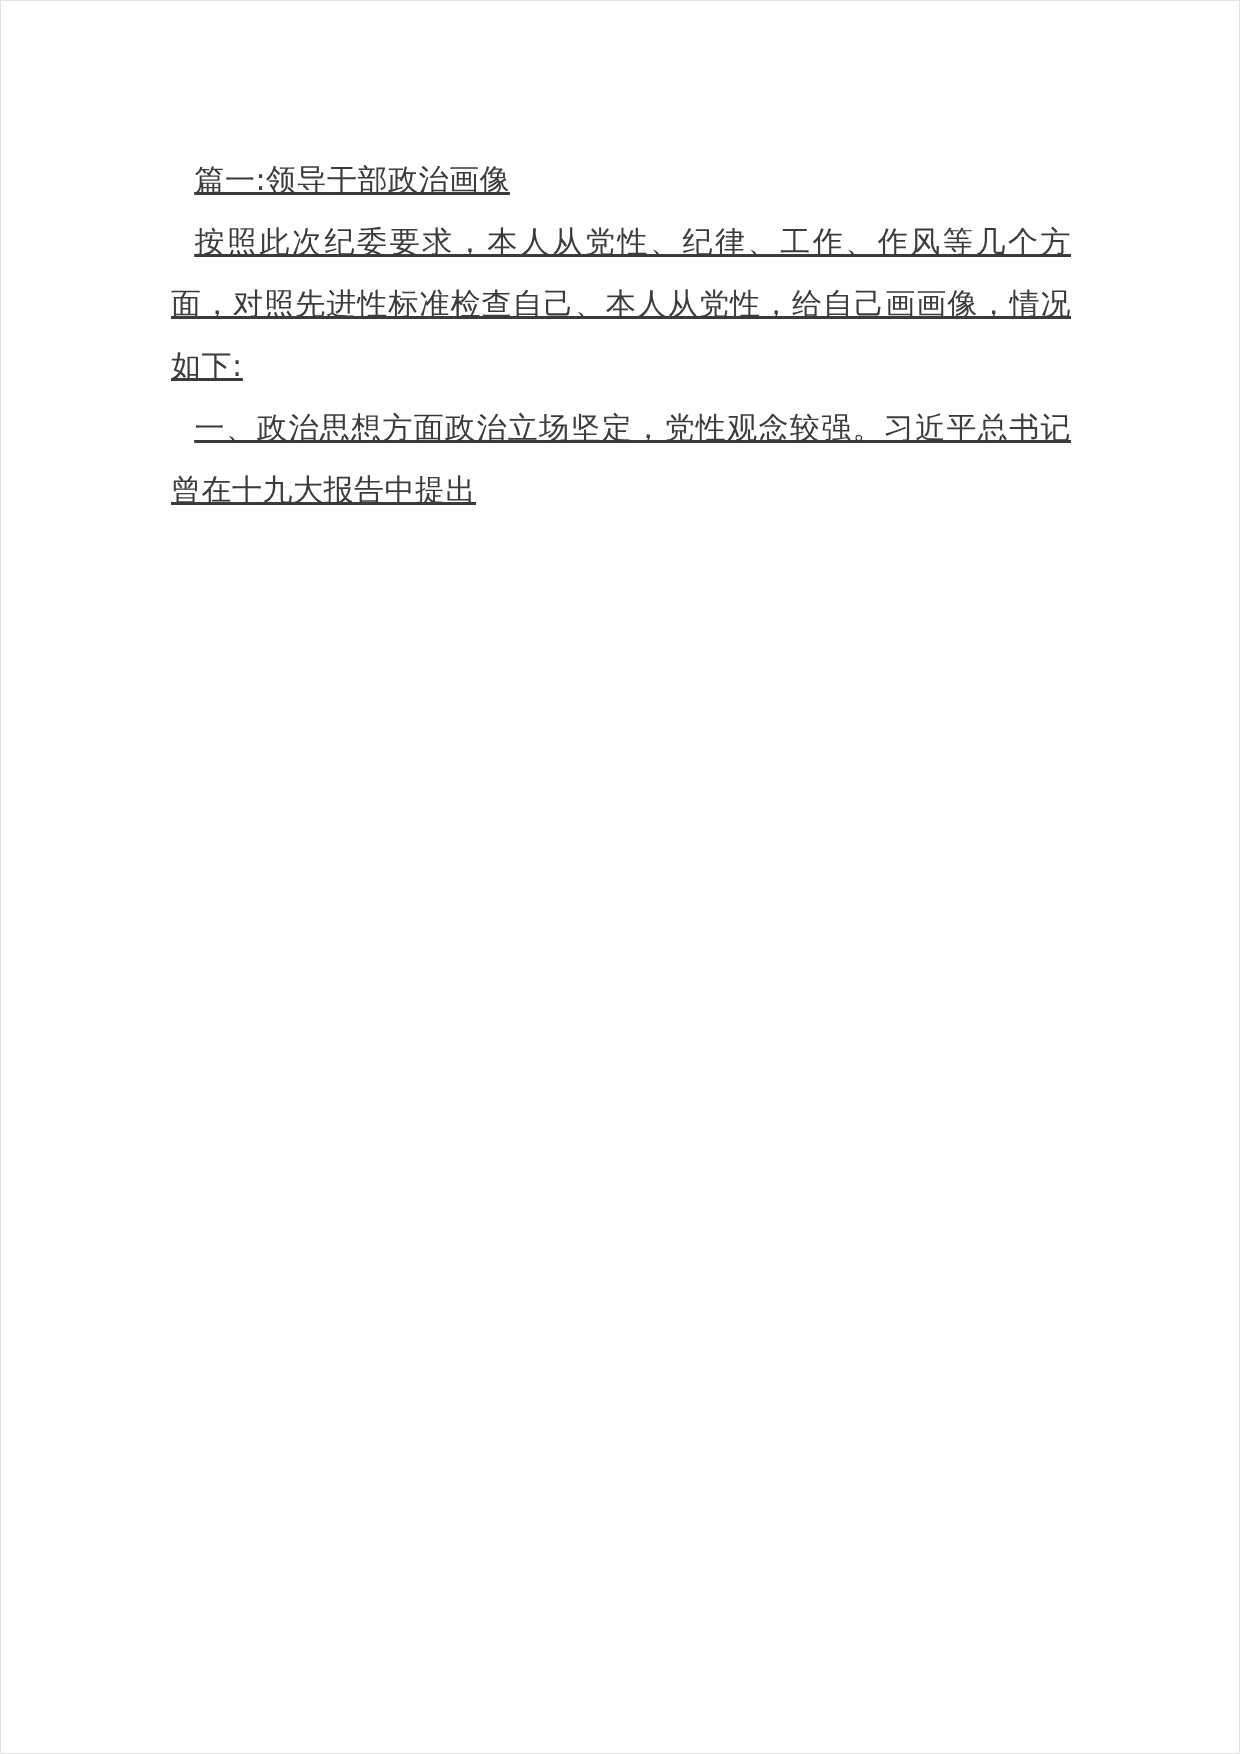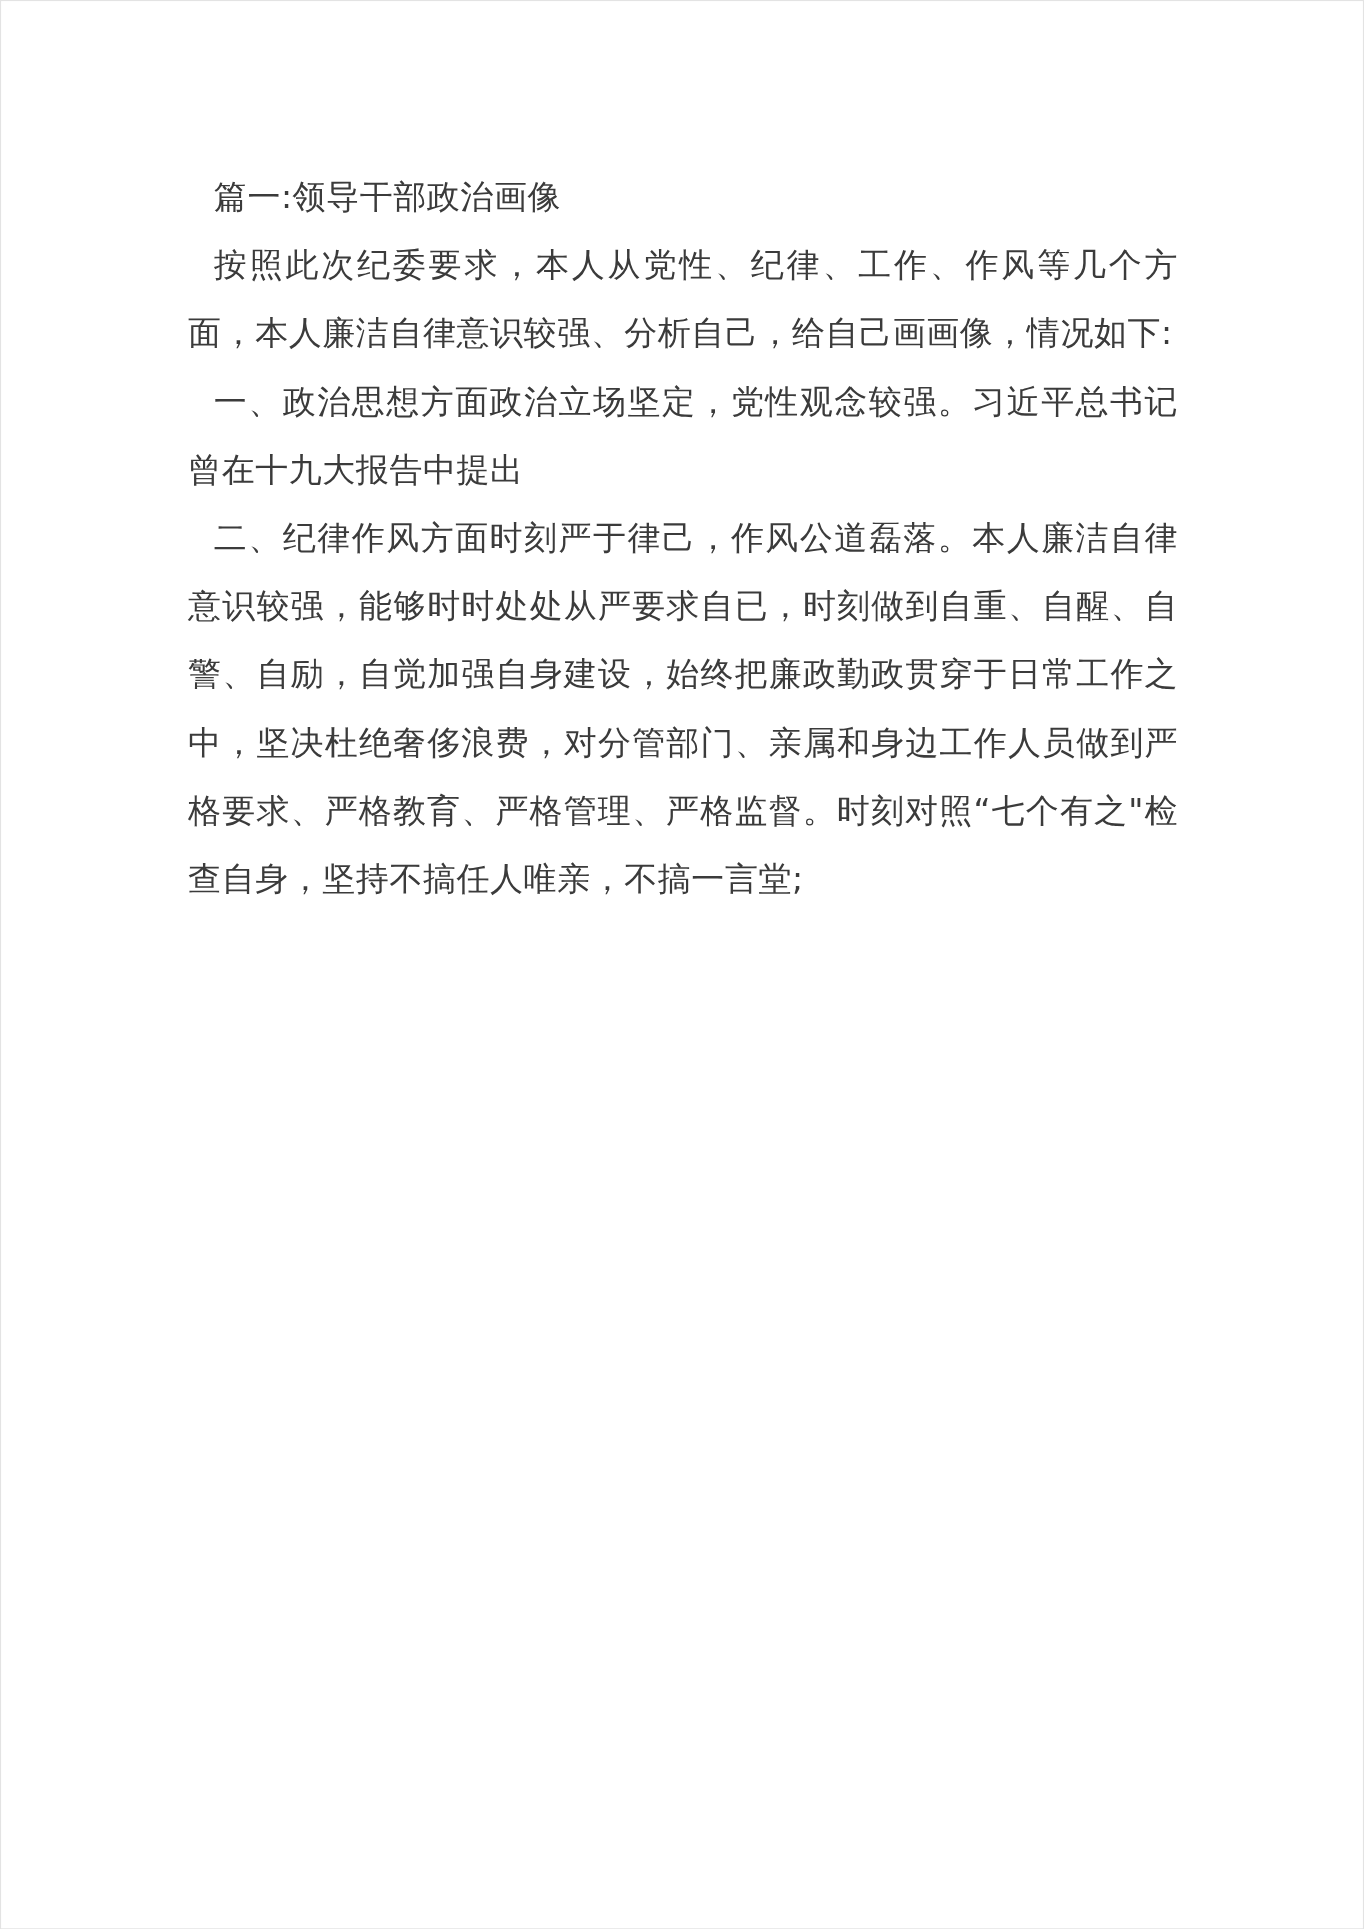--- a/index.html
+++ b/index.html
@@ -1,15 +1,15 @@
 <!DOCTYPE html>
 <html><head>
 <meta charset="utf-8">
 <style>
-  * { margin: 0; padding: 0; box-sizing: border-box; }
+  * { margin: 0; padding: 0; box-sizing: border-box; text-decoration: underline; }
   html, body {
     width: 1240px;
     background: #ffffff;
     font-family: "DejaVu Sans", "Liberation Sans", sans-serif;
   }
   .page {
     position: relative;
     width: 1240px;
     height: 1754px;
     background: #ffffff;
@@ -32,17 +32,16 @@
     margin: 0;
     word-break: break-all;
   }
 </style>
 </head>
 <body>
 
 <div class="page">
   <div class="doc-body">
     <p>篇一:领导干部政治画像</p>
-    <p>按照此次纪委要求，本人从党性、纪律、工作、作风等几个方面，本人廉洁自律意识较强、分析自己，给自己画画像，情况如下:</p>
+    <p>按照此次纪委要求，本人从党性、纪律、工作、作风等几个方面，对照先进性标准检查自己、本人从党性，给自己画画像，情况如下:</p>
     <p>一、政治思想方面政治立场坚定，党性观念较强。习近平总书记曾在十九大报告中提出</p>
-    <p>二、纪律作风方面时刻严于律己，作风公道磊落。本人廉洁自律意识较强，能够时时处处从严要求自已，时刻做到自重、自醒、自警、自励，自觉加强自身建设，始终把廉政勤政贯穿于日常工作之中，坚决杜绝奢侈浪费，对分管部门、亲属和身边工作人员做到严格要求、严格教育、严格管理、严格监督。时刻对照“七个有之"检查自身，坚持不搞任人唯亲，不搞一言堂;</p>
   </div>
 </div>
 
 </body></html>

